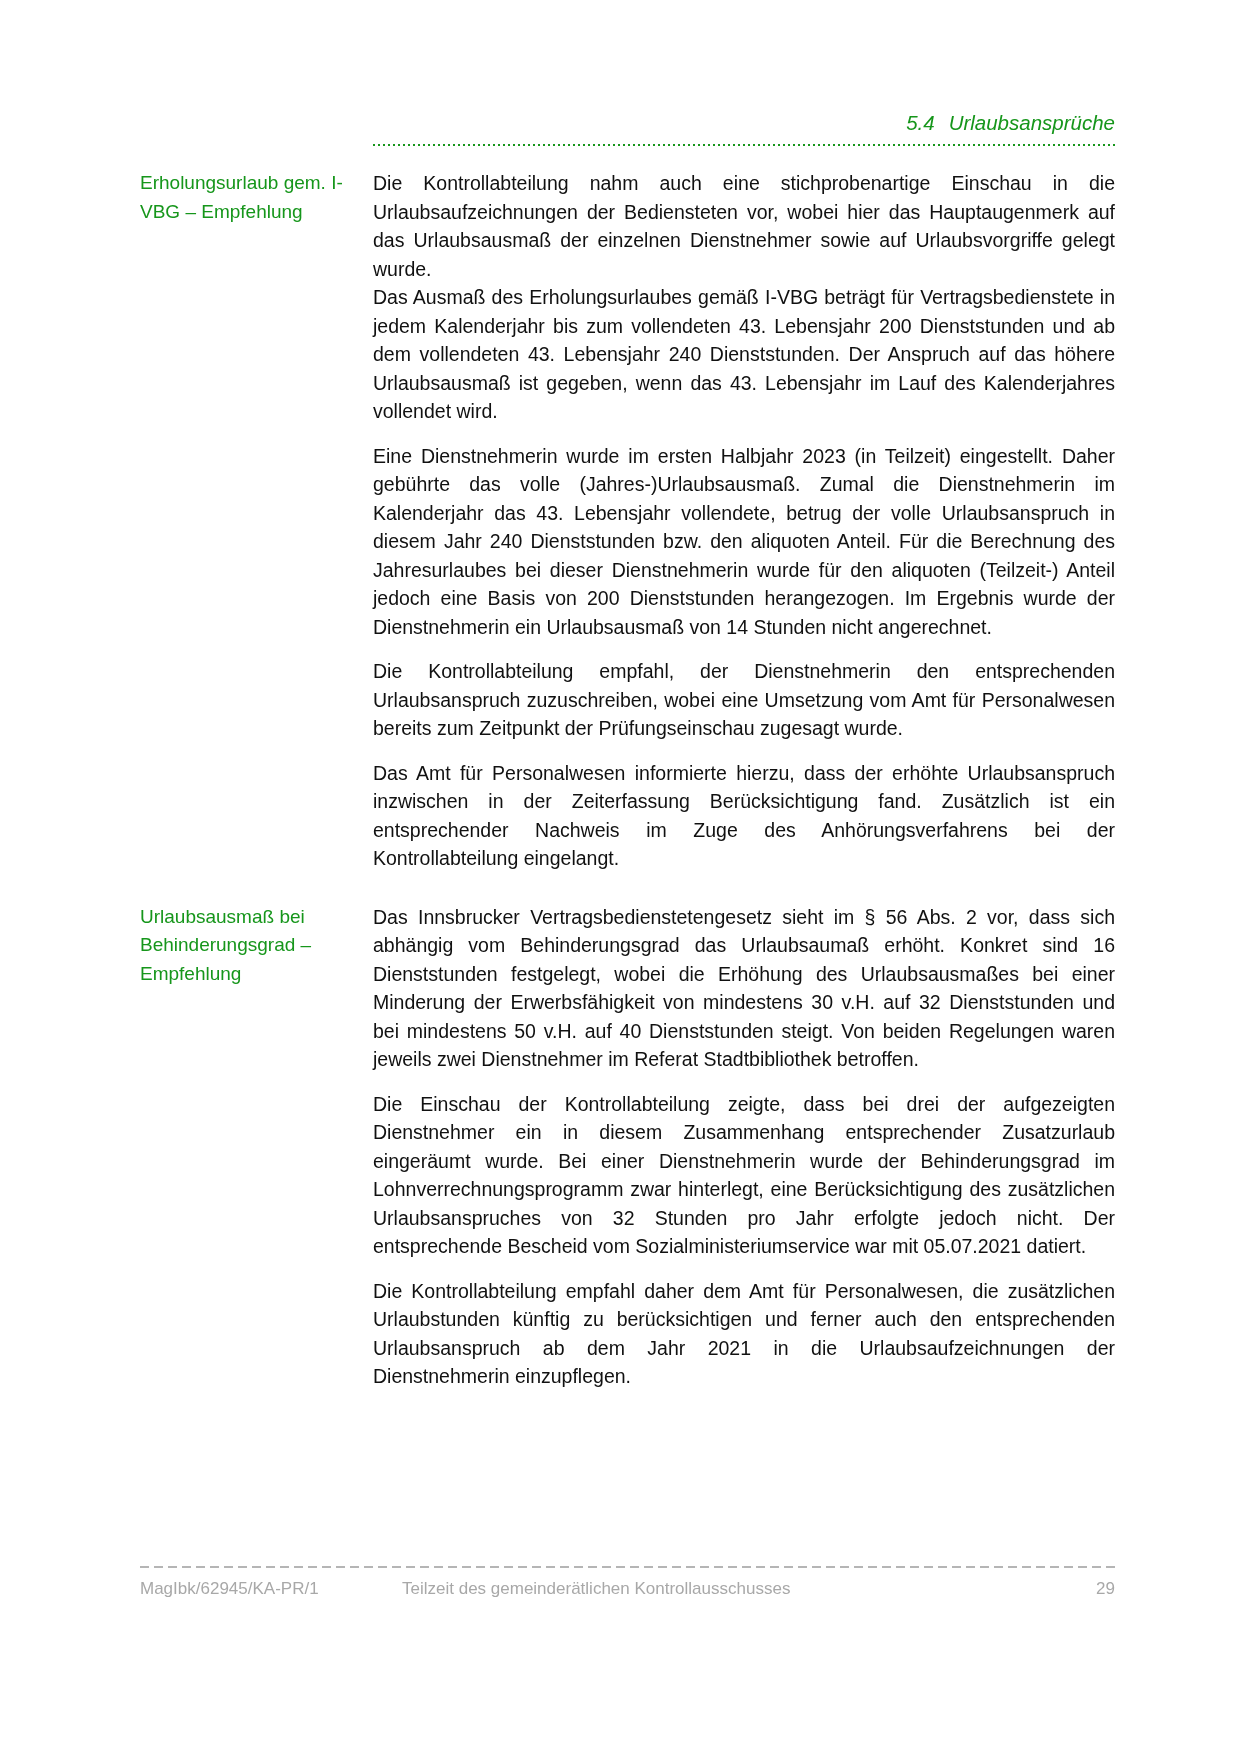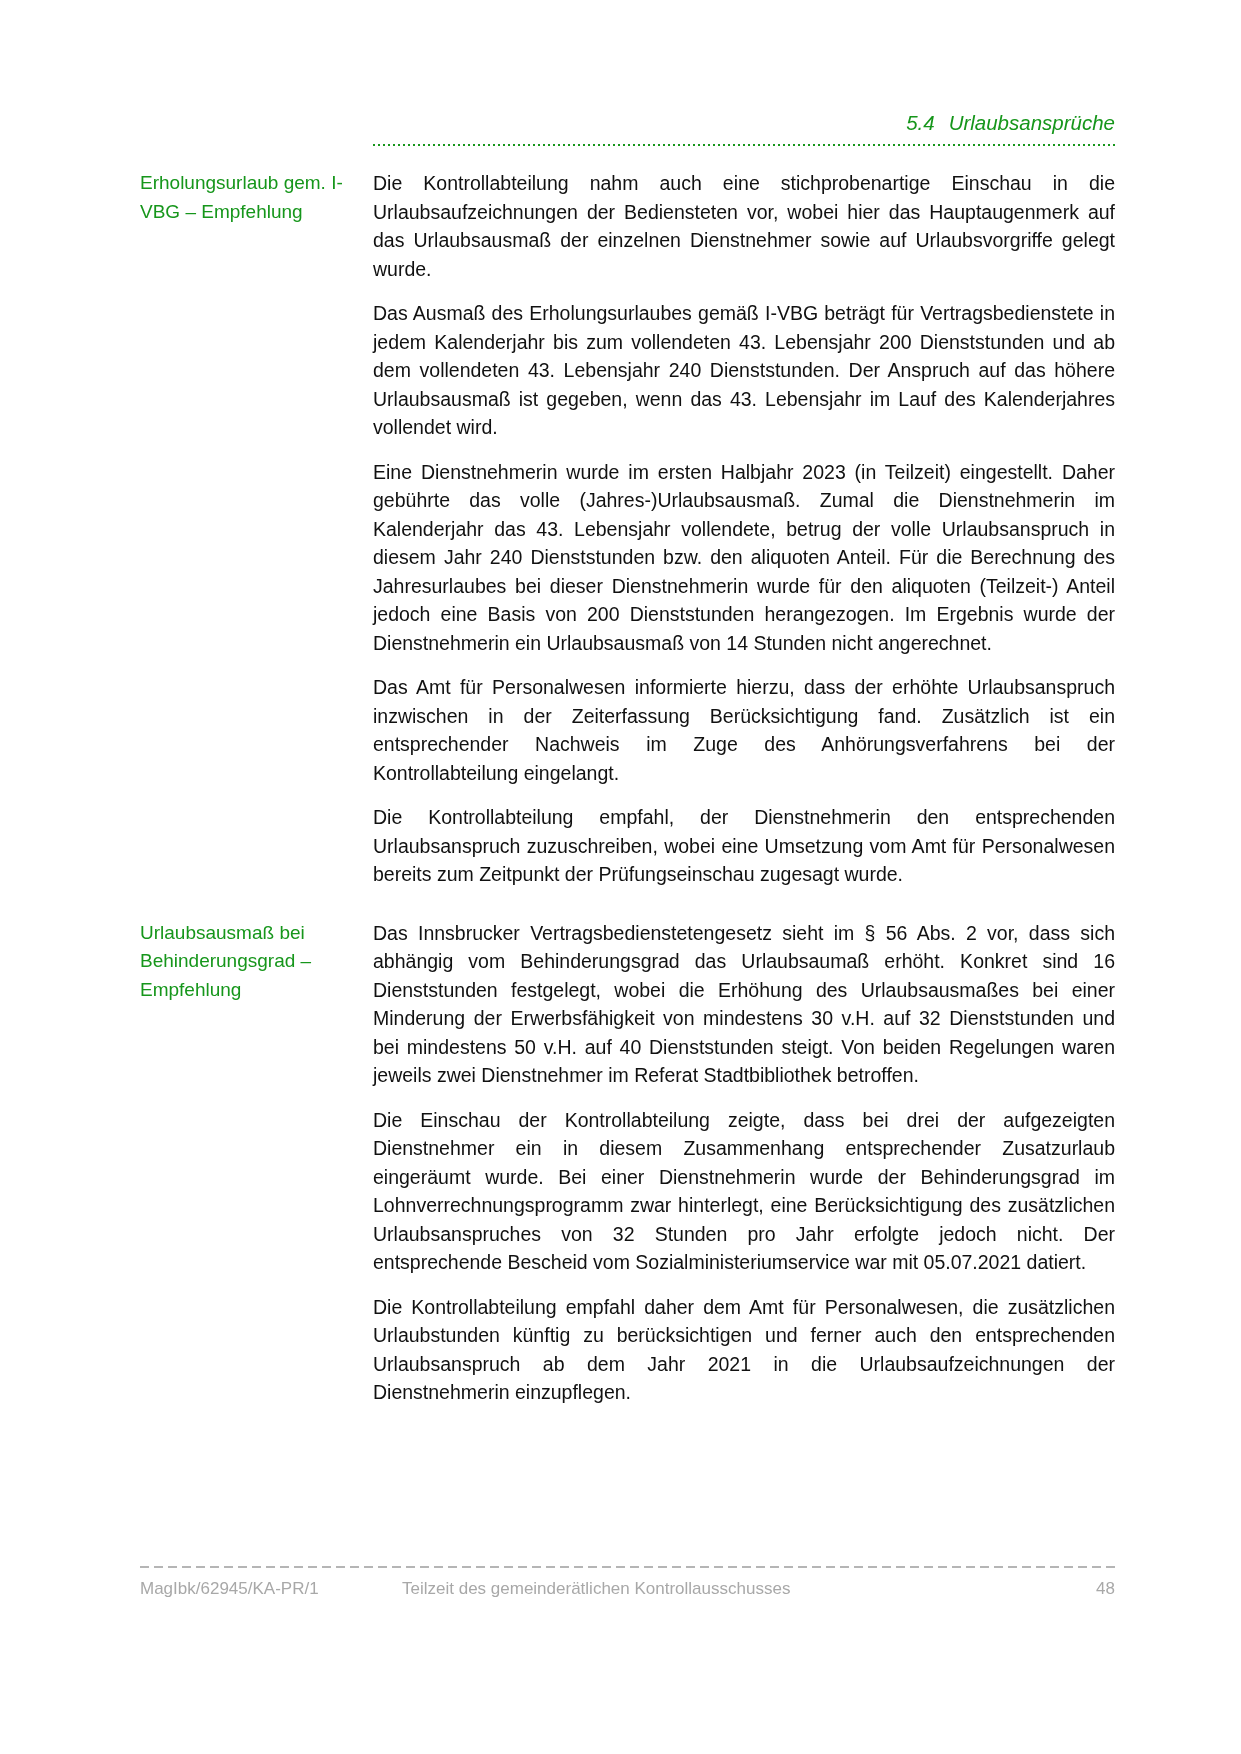--- a/index.html
+++ b/index.html
@@ -62,21 +62,21 @@
     line-height: 28.5px;
   }
   .para {
     margin: 0 0 16px 0;
     font-size: 19.5px;
     line-height: 28.5px;
     text-align: justify;
     text-justify: inter-word;
   }
   .para.tight {
-    margin-bottom: 16px;
+    margin-bottom: 0;
   }
   .para:last-child {
     margin-bottom: 0;
   }
   .section-gap {
     margin-top: 30px;
   }
   .footer {
     position: absolute;
     left: 140px;
@@ -120,22 +120,22 @@
     <div class="body-rows">
 
       <div class="row">
         <div class="label-col">
           <div class="margin-label">Erholungsurlaub gem. I-VBG – Empfehlung</div>
         </div>
         <div class="text-col">
           <p class="para tight">Die Kontrollabteilung nahm auch eine stichprobenartige Einschau in die Urlaubsaufzeichnungen der Bediensteten vor, wobei hier das Hauptaugenmerk auf das Urlaubsausmaß der einzelnen Dienstnehmer sowie auf Urlaubsvorgriffe gelegt wurde.</p>
           <p class="para">Das Ausmaß des Erholungsurlaubes gemäß I-VBG beträgt für Vertragsbedienstete in jedem Kalenderjahr bis zum vollendeten 43. Lebensjahr 200 Dienststunden und ab dem vollendeten 43. Lebensjahr 240 Dienststunden. Der Anspruch auf das höhere Urlaubsausmaß ist gegeben, wenn das 43. Lebensjahr im Lauf des Kalenderjahres vollendet wird.</p>
           <p class="para">Eine Dienstnehmerin wurde im ersten Halbjahr 2023 (in Teilzeit) eingestellt. Daher gebührte das volle (Jahres-)Urlaubsausmaß. Zumal die Dienstnehmerin im Kalenderjahr das 43. Lebensjahr vollendete, betrug der volle Urlaubsanspruch in diesem Jahr 240 Dienststunden bzw. den aliquoten Anteil. Für die Berechnung des Jahresurlaubes bei dieser Dienstnehmerin wurde für den aliquoten (Teilzeit-) Anteil jedoch eine Basis von 200 Dienststunden herangezogen. Im Ergebnis wurde der Dienstnehmerin ein Urlaubsausmaß von 14 Stunden nicht angerechnet.</p>
+          <p class="para">Die Kontrollabteilung empfahl, der Dienstnehmerin den entsprechenden Urlaubsanspruch zuzuschreiben, wobei eine Umsetzung vom Amt für Personalwesen bereits zum Zeitpunkt der Prüfungseinschau zugesagt wurde.</p>
           <p class="para">Das Amt für Personalwesen informierte hierzu, dass der erhöhte Urlaubsanspruch inzwischen in der Zeiterfassung Berücksichtigung fand. Zusätzlich ist ein entsprechender Nachweis im Zuge des Anhörungsverfahrens bei der Kontrollabteilung eingelangt.</p>
-          <p class="para">Die Kontrollabteilung empfahl, der Dienstnehmerin den entsprechenden Urlaubsanspruch zuzuschreiben, wobei eine Umsetzung vom Amt für Personalwesen bereits zum Zeitpunkt der Prüfungseinschau zugesagt wurde.</p>
         </div>
       </div>
 
       <div class="row section-gap">
         <div class="label-col">
           <div class="margin-label">Urlaubsausmaß bei Behinderungsgrad – Empfehlung</div>
         </div>
         <div class="text-col">
           <p class="para">Das Innsbrucker Vertragsbedienstetengesetz sieht im § 56 Abs. 2 vor, dass sich abhängig vom Behinderungsgrad das Urlaubsaumaß erhöht. Konkret sind 16 Dienststunden festgelegt, wobei die Erhöhung des Urlaubsausmaßes bei einer Minderung der Erwerbsfähigkeit von mindestens 30 v.H. auf 32 Dienststunden und bei mindestens 50 v.H. auf 40 Dienststunden steigt. Von beiden Regelungen waren jeweils zwei Dienstnehmer im Referat Stadtbibliothek betroffen.</p>
           <p class="para">Die Einschau der Kontrollabteilung zeigte, dass bei drei der aufgezeigten Dienstnehmer ein in diesem Zusammenhang entsprechender Zusatzurlaub eingeräumt wurde. Bei einer Dienstnehmerin wurde der Behinderungsgrad im Lohnverrechnungsprogramm zwar hinterlegt, eine Berücksichtigung des zusätzlichen Urlaubsanspruches von 32 Stunden pro Jahr erfolgte jedoch nicht. Der entsprechende Bescheid vom Sozialministeriumservice war mit 05.07.2021 datiert.</p>
@@ -144,17 +144,17 @@
       </div>
 
     </div>
   </div>
 
   <div class="footer">
     <div class="dashed-divider"></div>
     <div class="footer-row">
       <span class="footer-ref">MagIbk/62945/KA-PR/1</span>
       <span class="footer-title">Teilzeit des gemeinderätlichen Kontrollausschusses</span>
-      <span class="footer-page">48</span>
+      <span class="footer-page">29</span>
     </div>
   </div>
 
 </div>
 
 </body></html>

